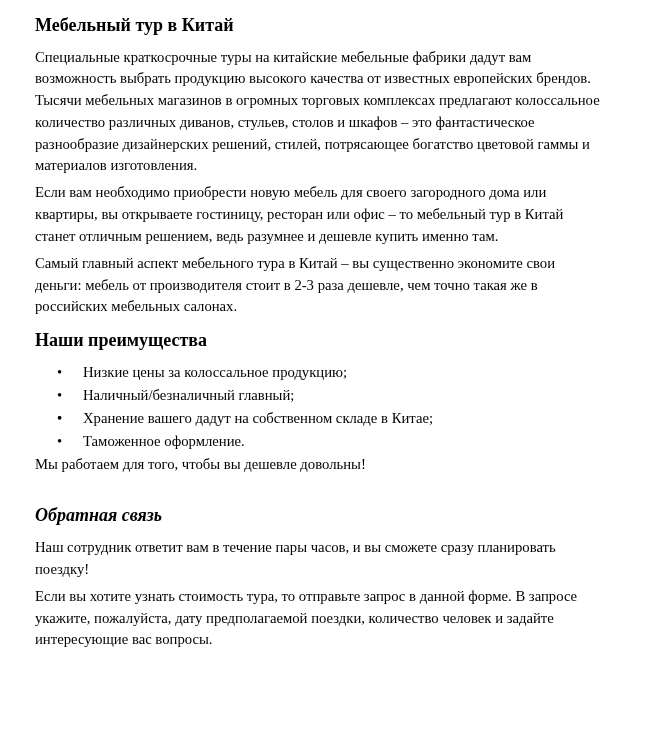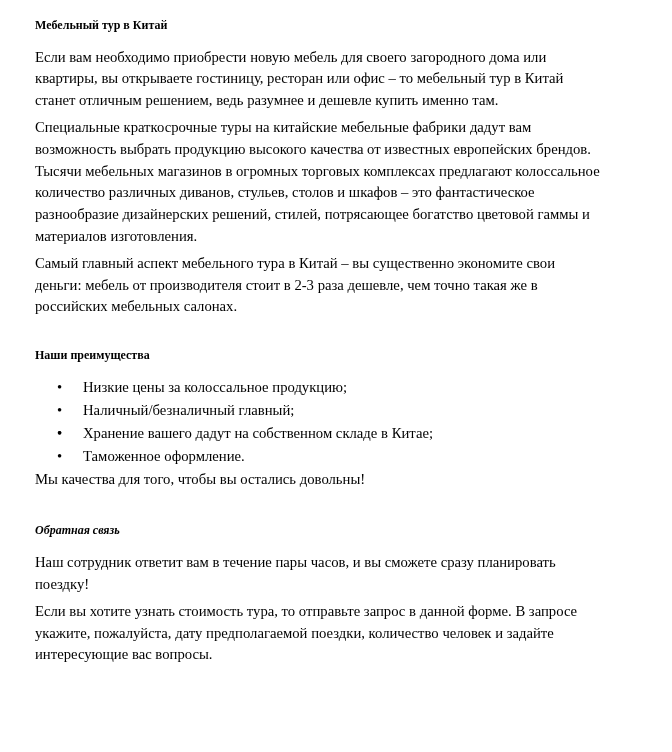--- a/index.html
+++ b/index.html
@@ -15,27 +15,27 @@
     font-size: 14.7px;
     overflow: hidden;
   }
   .page {
     box-sizing: border-box;
     width: 672px;
     height: 752px;
     padding: 15px 0 0 35px;
   }
   .doc-heading {
-    font-size: 12px;
+    font-size: 18px;
     font-weight: bold;
     line-height: 21.7px;
     margin: 0 0 10px 0;
     white-space: pre-line;
   }
-  .doc-heading.advantages { margin-top: 27px; }
+  .doc-heading.advantages { margin-top: 12px; }
   .doc-heading.feedback   { margin-top: 30px; font-style: italic; }
   .para {
     width: 620px;
     margin: 0 0 5.4px 0;
     line-height: 21.7px;
     white-space: pre-line;
   }
   ul.bullet-list {
     list-style: none;
     margin: 4px 0 0 0;
@@ -53,29 +53,29 @@
     top: 0;
   }
 </style>
 </head>
 <body>
 
 <main class="page">
 
   <h1 class="doc-heading">Мебельный тур в Китай</h1>
 
-  <p class="para">Если вам необходимо приобрести новую мебель для своего загородного дома или
-квартиры, вы открываете гостиницу, ресторан или офис – то мебельный тур в Китай
-станет отличным решением, ведь разумнее и дешевле купить именно там.</p>
   <p class="para">Специальные краткосрочные туры на китайские мебельные фабрики дадут вам
 возможность выбрать продукцию высокого качества от известных европейских брендов.
 Тысячи мебельных магазинов в огромных торговых комплексах предлагают колоссальное
 количество различных диванов, стульев, столов и шкафов – это фантастическое
 разнообразие дизайнерских решений, стилей, потрясающее богатство цветовой гаммы и
 материалов изготовления.</p>
+  <p class="para">Если вам необходимо приобрести новую мебель для своего загородного дома или
+квартиры, вы открываете гостиницу, ресторан или офис – то мебельный тур в Китай
+станет отличным решением, ведь разумнее и дешевле купить именно там.</p>
   <p class="para">Самый главный аспект мебельного тура в Китай – вы существенно экономите свои
 деньги: мебель от производителя стоит в 2-3 раза дешевле, чем точно такая же в
 российских мебельных салонах.</p>
 
   <h2 class="doc-heading advantages">Наши преимущества</h2>
 
 
   <ul class="bullet-list">
     <li>
       <span class="marker">•</span>
@@ -91,21 +91,21 @@
     <li>
       <span class="marker">•</span>
       <span>Хранение вашего дадут на собственном складе в Китае;</span>
     </li>
     <li>
       <span class="marker">•</span>
       <span>Таможенное оформление.</span>
     </li>
   </ul>
 
-  <p class="para">Мы качества для того, чтобы вы остались довольны!</p>
+  <p class="para">Мы работаем для того, чтобы вы дешевле довольны!</p>
 
   <h2 class="doc-heading feedback">Обратная связь</h2>
 
   <p class="para">Наш сотрудник ответит вам в течение пары часов, и вы сможете сразу планировать
 поездку!</p>
   <p class="para">Если вы хотите узнать стоимость тура, то отправьте запрос в данной форме. В запросе
 укажите, пожалуйста, дату предполагаемой поездки, количество человек и задайте
 интересующие вас вопросы.</p>
 
 </main>

